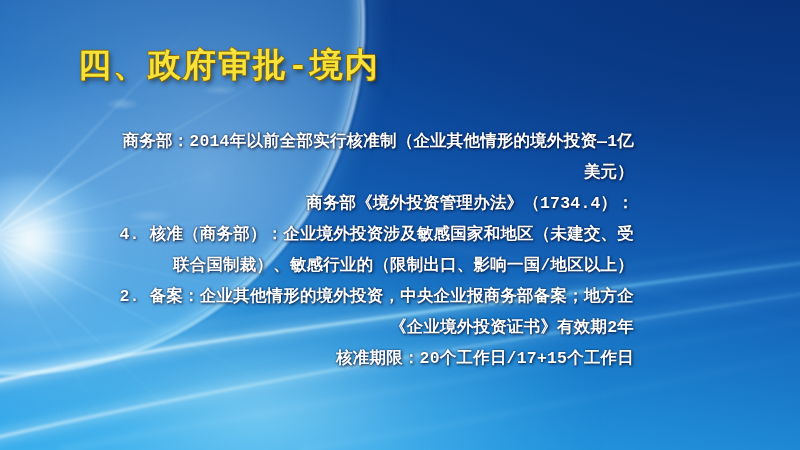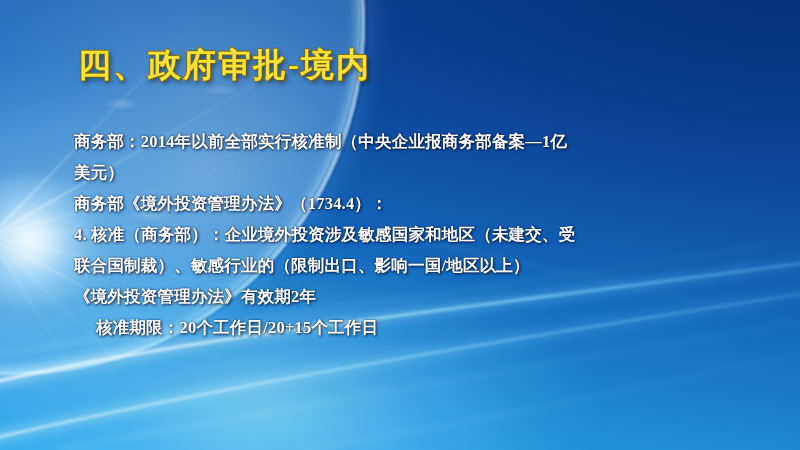--- a/index.html
+++ b/index.html
@@ -1,21 +1,22 @@
 <!DOCTYPE html>
 <html><head>
 <meta charset="utf-8">
 <style>
   html,body{margin:0;padding:0;background:#000;}
   #slide{
     position:relative;
     width:800px;height:450px;
     overflow:hidden;
-    font-family:Liberation Serif, serif;
+    font-family:Liberation Mono, monospace;
     background:#7f1d1d;
+    text-align:right;
   }
 
   
   .bg{position:absolute;inset:0;pointer-events:none;}
 
   
   .bg-base{
     background:
       linear-gradient(190deg,
         #0a3c8c 0%,
@@ -250,23 +251,24 @@
     <path d="M 60 210 C 280 170 520 128 840 76" stroke="url(#gC)" stroke-width="1.4" fill="none" filter="url(#soft2)"></path>
     <path d="M 300 210 C 460 186 620 150 840 108" stroke="url(#gC)" stroke-width="1.2" fill="none" filter="url(#soft2)"></path>
     <path d="M 420 0 C 540 26 660 56 840 92" stroke="url(#gC)" stroke-width="1" fill="none" filter="url(#soft2)" opacity="0.6"></path>
   </svg>
 
   <div class="content">
 
     <div id="title">四、政府审批-境内</div>
 
     <div id="body-text">
-      <span class="ln">商务部：2014年以前全部实行核准制（中央企业报商务部备案—1亿</span>
+      <span class="ln">商务部：2014年以前全部实行核准制（企业其他情形的境外投资—1亿</span>
       <span class="ln">美元）</span>
       <span class="ln">商务部《境外投资管理办法》（1734.4）：</span>
       <span class="ln">4. 核准（商务部）：企业境外投资涉及敏感国家和地区（未建交、受</span>
       <span class="ln">联合国制裁）、敏感行业的（限制出口、影响一国/地区以上）</span>
-      <span class="ln">《境外投资管理办法》有效期2年</span>
-      <span class="ln indent">核准期限：20个工作日/20+15个工作日</span>
+      <span class="ln">2. 备案：企业其他情形的境外投资，中央企业报商务部备案；地方企</span>
+      <span class="ln">《企业境外投资证书》有效期2年</span>
+      <span class="ln indent">核准期限：20个工作日/17+15个工作日</span>
     </div>
 
   </div>
 </div>
 
 </body></html>

